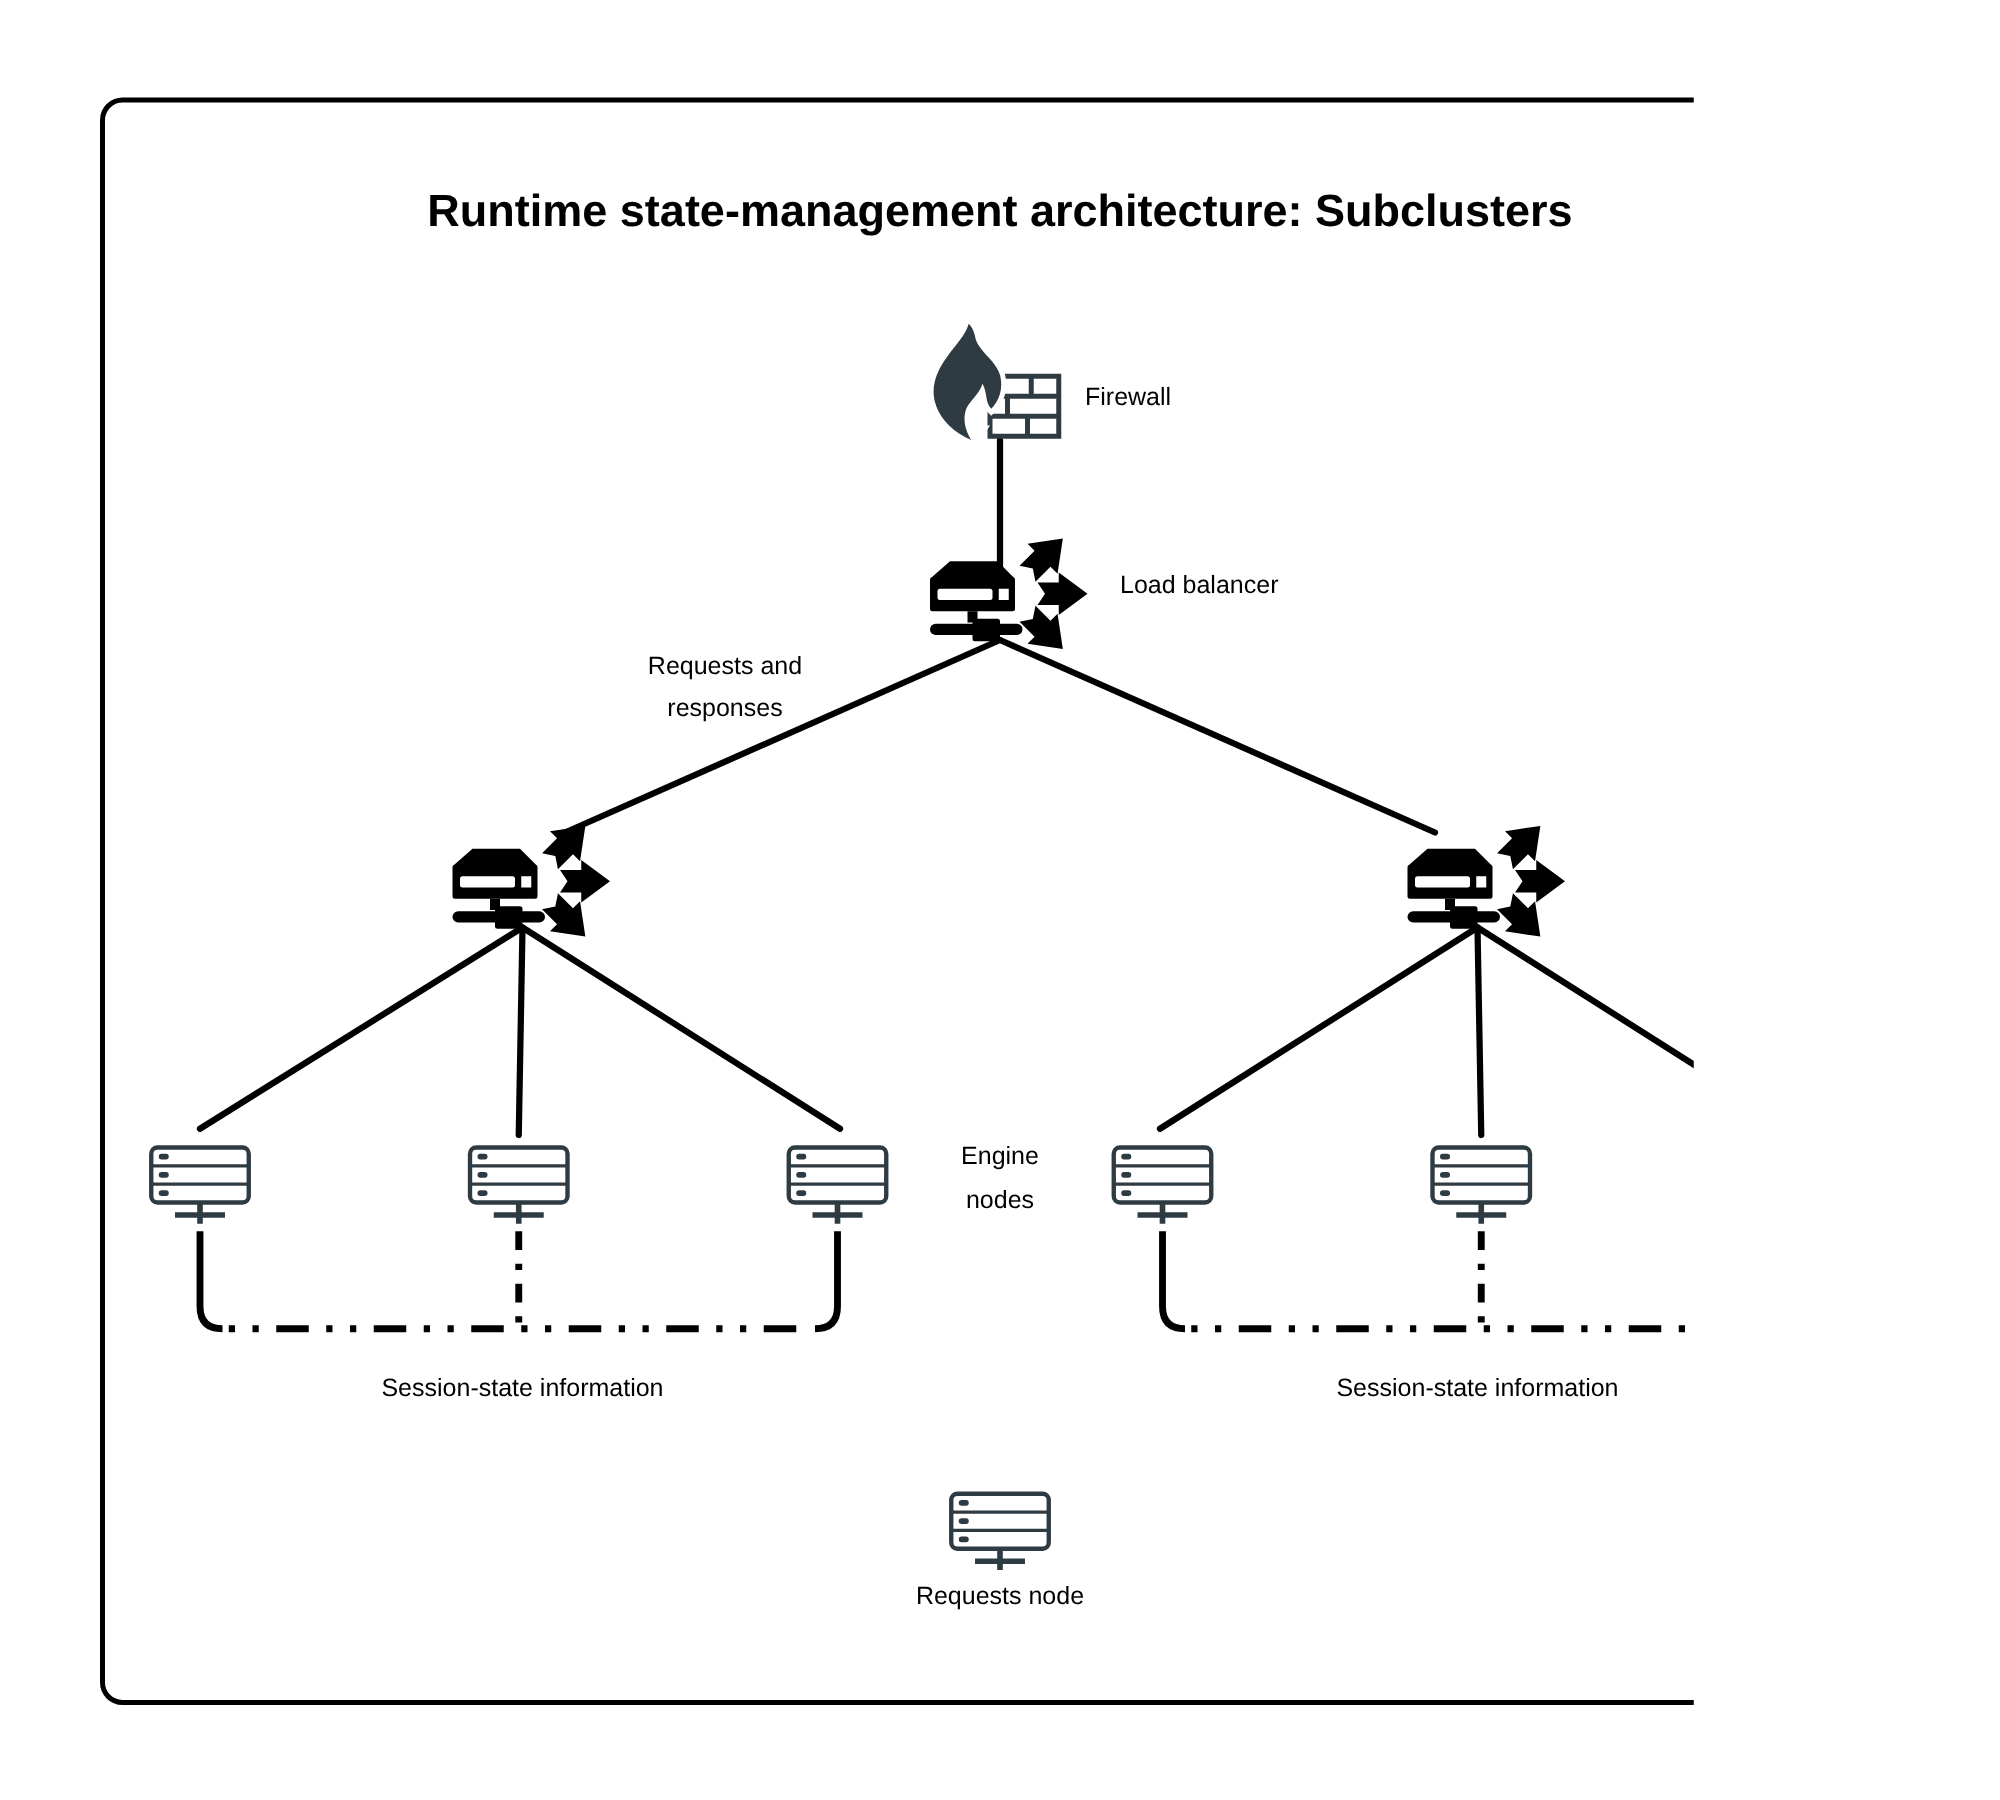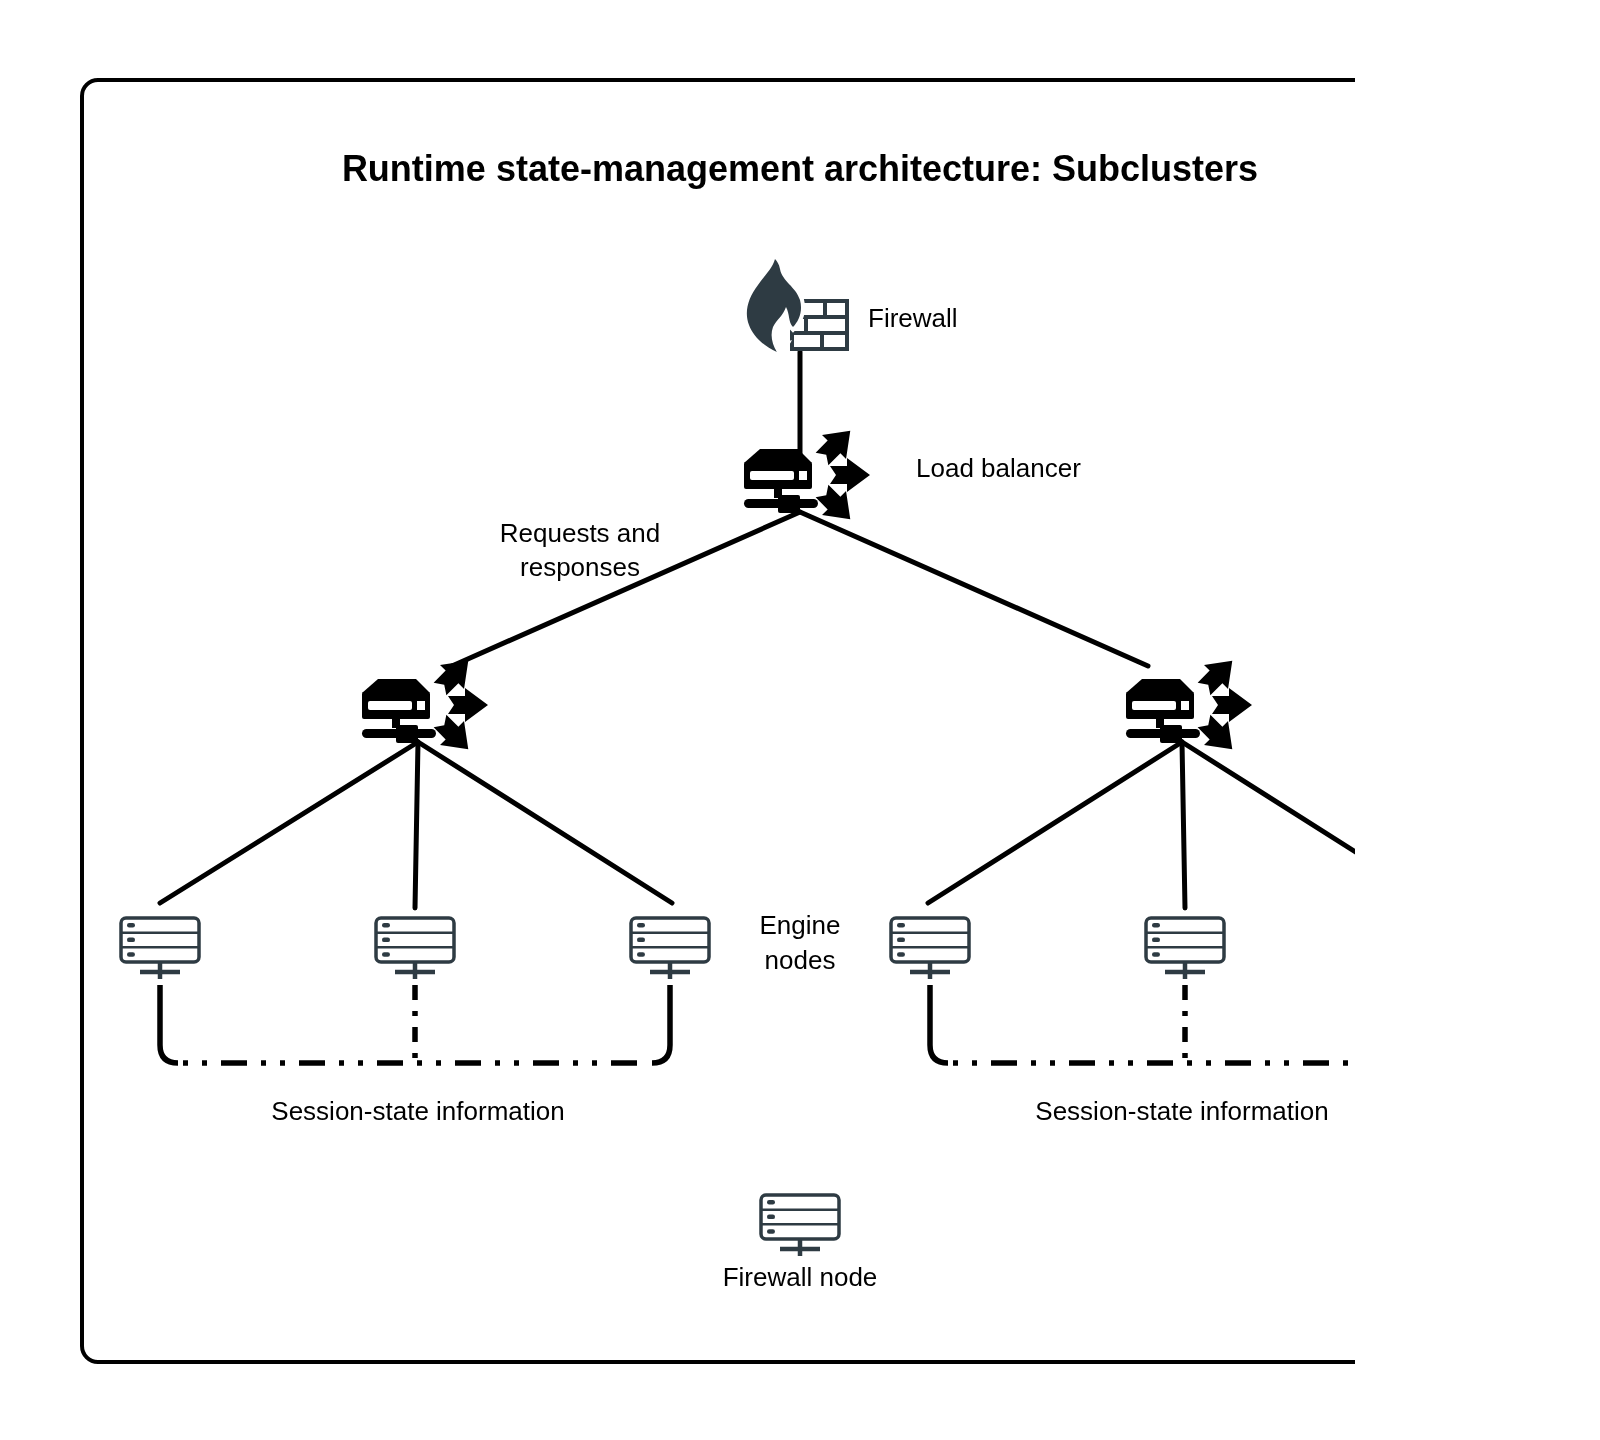--- a/index.html
+++ b/index.html
@@ -9,21 +9,21 @@
     --icon-dark:#2e3b43;
   }
   .frame{
     position:absolute;left:80px;top:78px;width:1434px;height:1278px;
     border:4px solid #000;border-radius:18px;
   }
   .title{
     position:absolute;left:0;top:148px;width:1600px;text-align:center;
     font-size:36px;font-weight:bold;letter-spacing:0;
   }
-  .lbl{position:absolute;font-size:26px;line-height:30px;white-space:nowrap;}
+  .lbl{position:absolute;font-size:20px;line-height:30px;white-space:nowrap;}
   .lbl.center{text-align:center;white-space:normal;}
   .wires{position:absolute;left:0;top:0;width:1600px;height:1440px;}
   .icon{position:absolute;color:var(--icon-dark);}
   .icon.black{color:#000;}
   .defs{position:absolute;width:0;height:0;overflow:hidden;}
 </style>
 </head>
 <body>
 
 <div class="canvas" style="--icon-dark: #2e3b43;">
@@ -131,31 +131,31 @@
     </svg>
   <svg class="icon" style="left:1395px;top:915px;width:90px;height:66px">
       <use href="#sym-server"></use>
     </svg>
 
   <svg class="icon" style="left:755px;top:1192px;width:90px;height:66px">
       <use href="#sym-server"></use>
     </svg>
 
   <div class="lbl" style="left:868px;top:303px">Firewall</div>
-  <div class="lbl" style="left:916px;top:453px">Load balancer</div>
+  <div class="lbl" style="left:896px;top:453px">Load balancer</div>
 
   <div class="lbl center" style="left:700px;top:908px;width:200px;line-height:35px">
     <span>Engine</span><br>
     <span>nodes</span>
   </div>
 
   <div class="lbl center" style="left:430px;top:516px;width:300px;line-height:34px">
     <span>Requests and</span><br>
     <span>responses</span>
   </div>
 
   <div class="lbl center" style="left:218px;top:1096px;width:400px">Session-state information</div>
 
   <div class="lbl center" style="left:982px;top:1096px;width:400px">Session-state information</div>
 
-  <div class="lbl center" style="left:650px;top:1262px;width:300px">Firewall node</div>
+  <div class="lbl center" style="left:650px;top:1262px;width:300px">Requests node</div>
 
 </div>
 
 </body></html>

